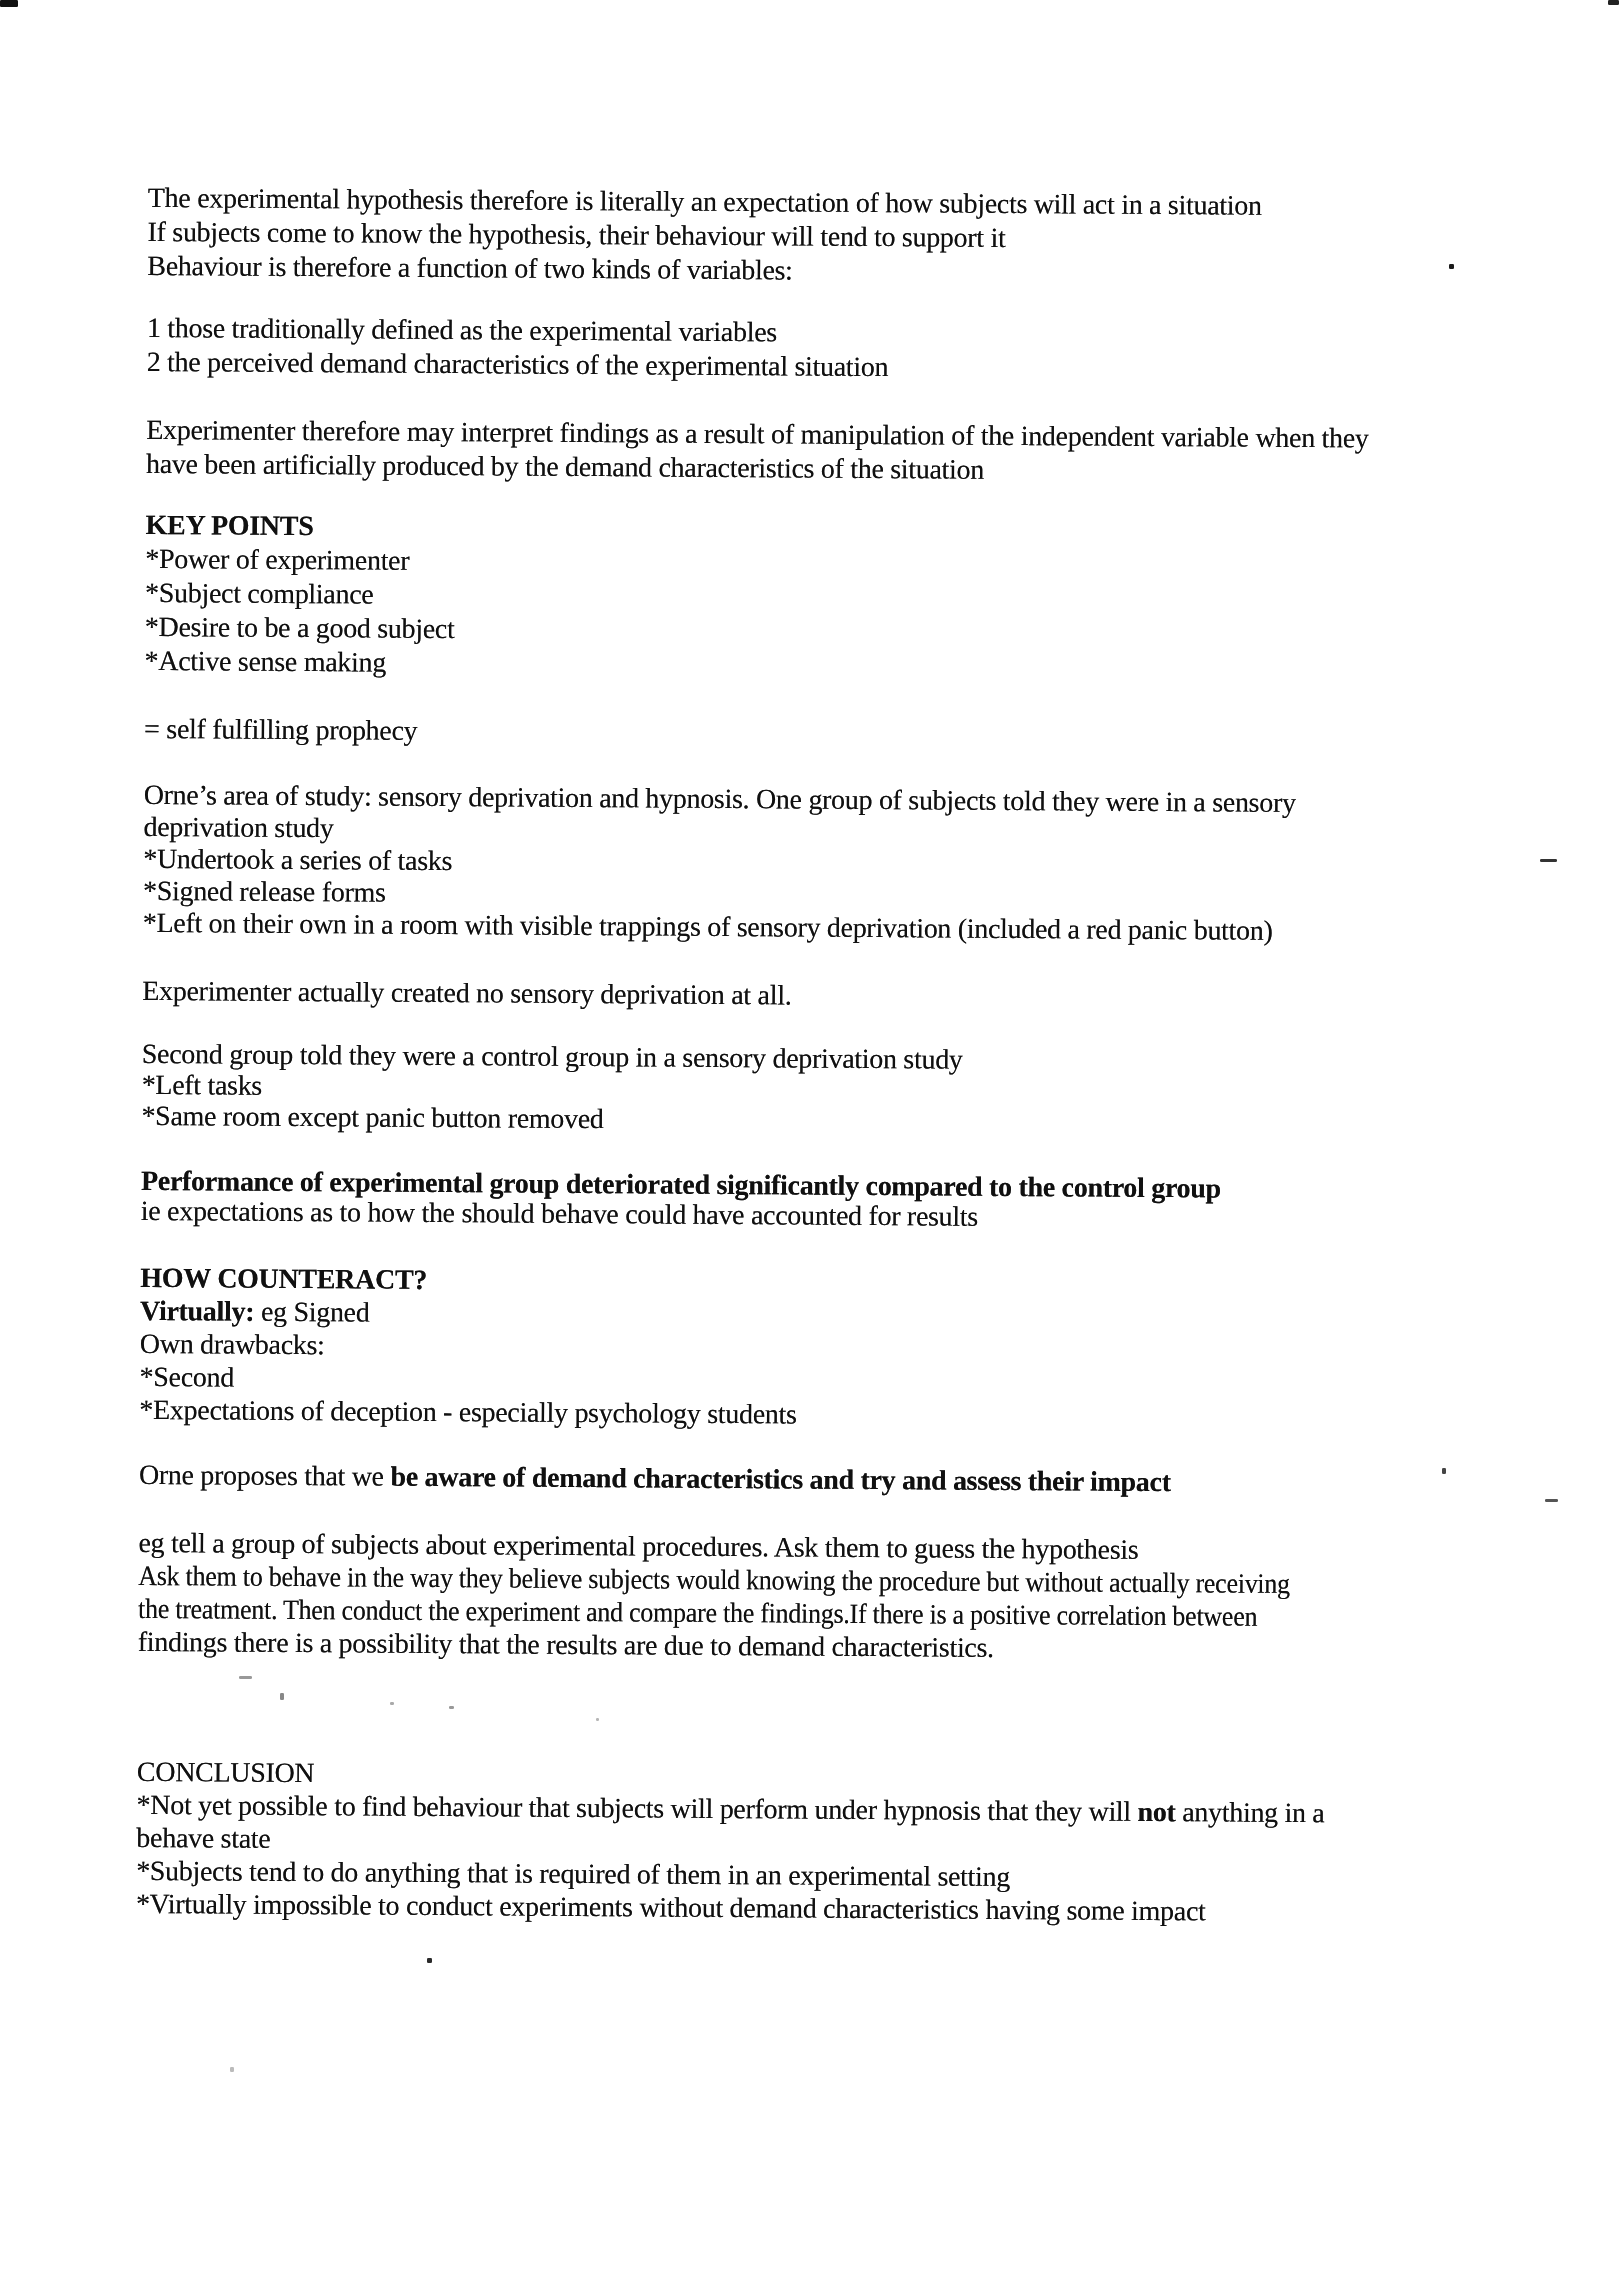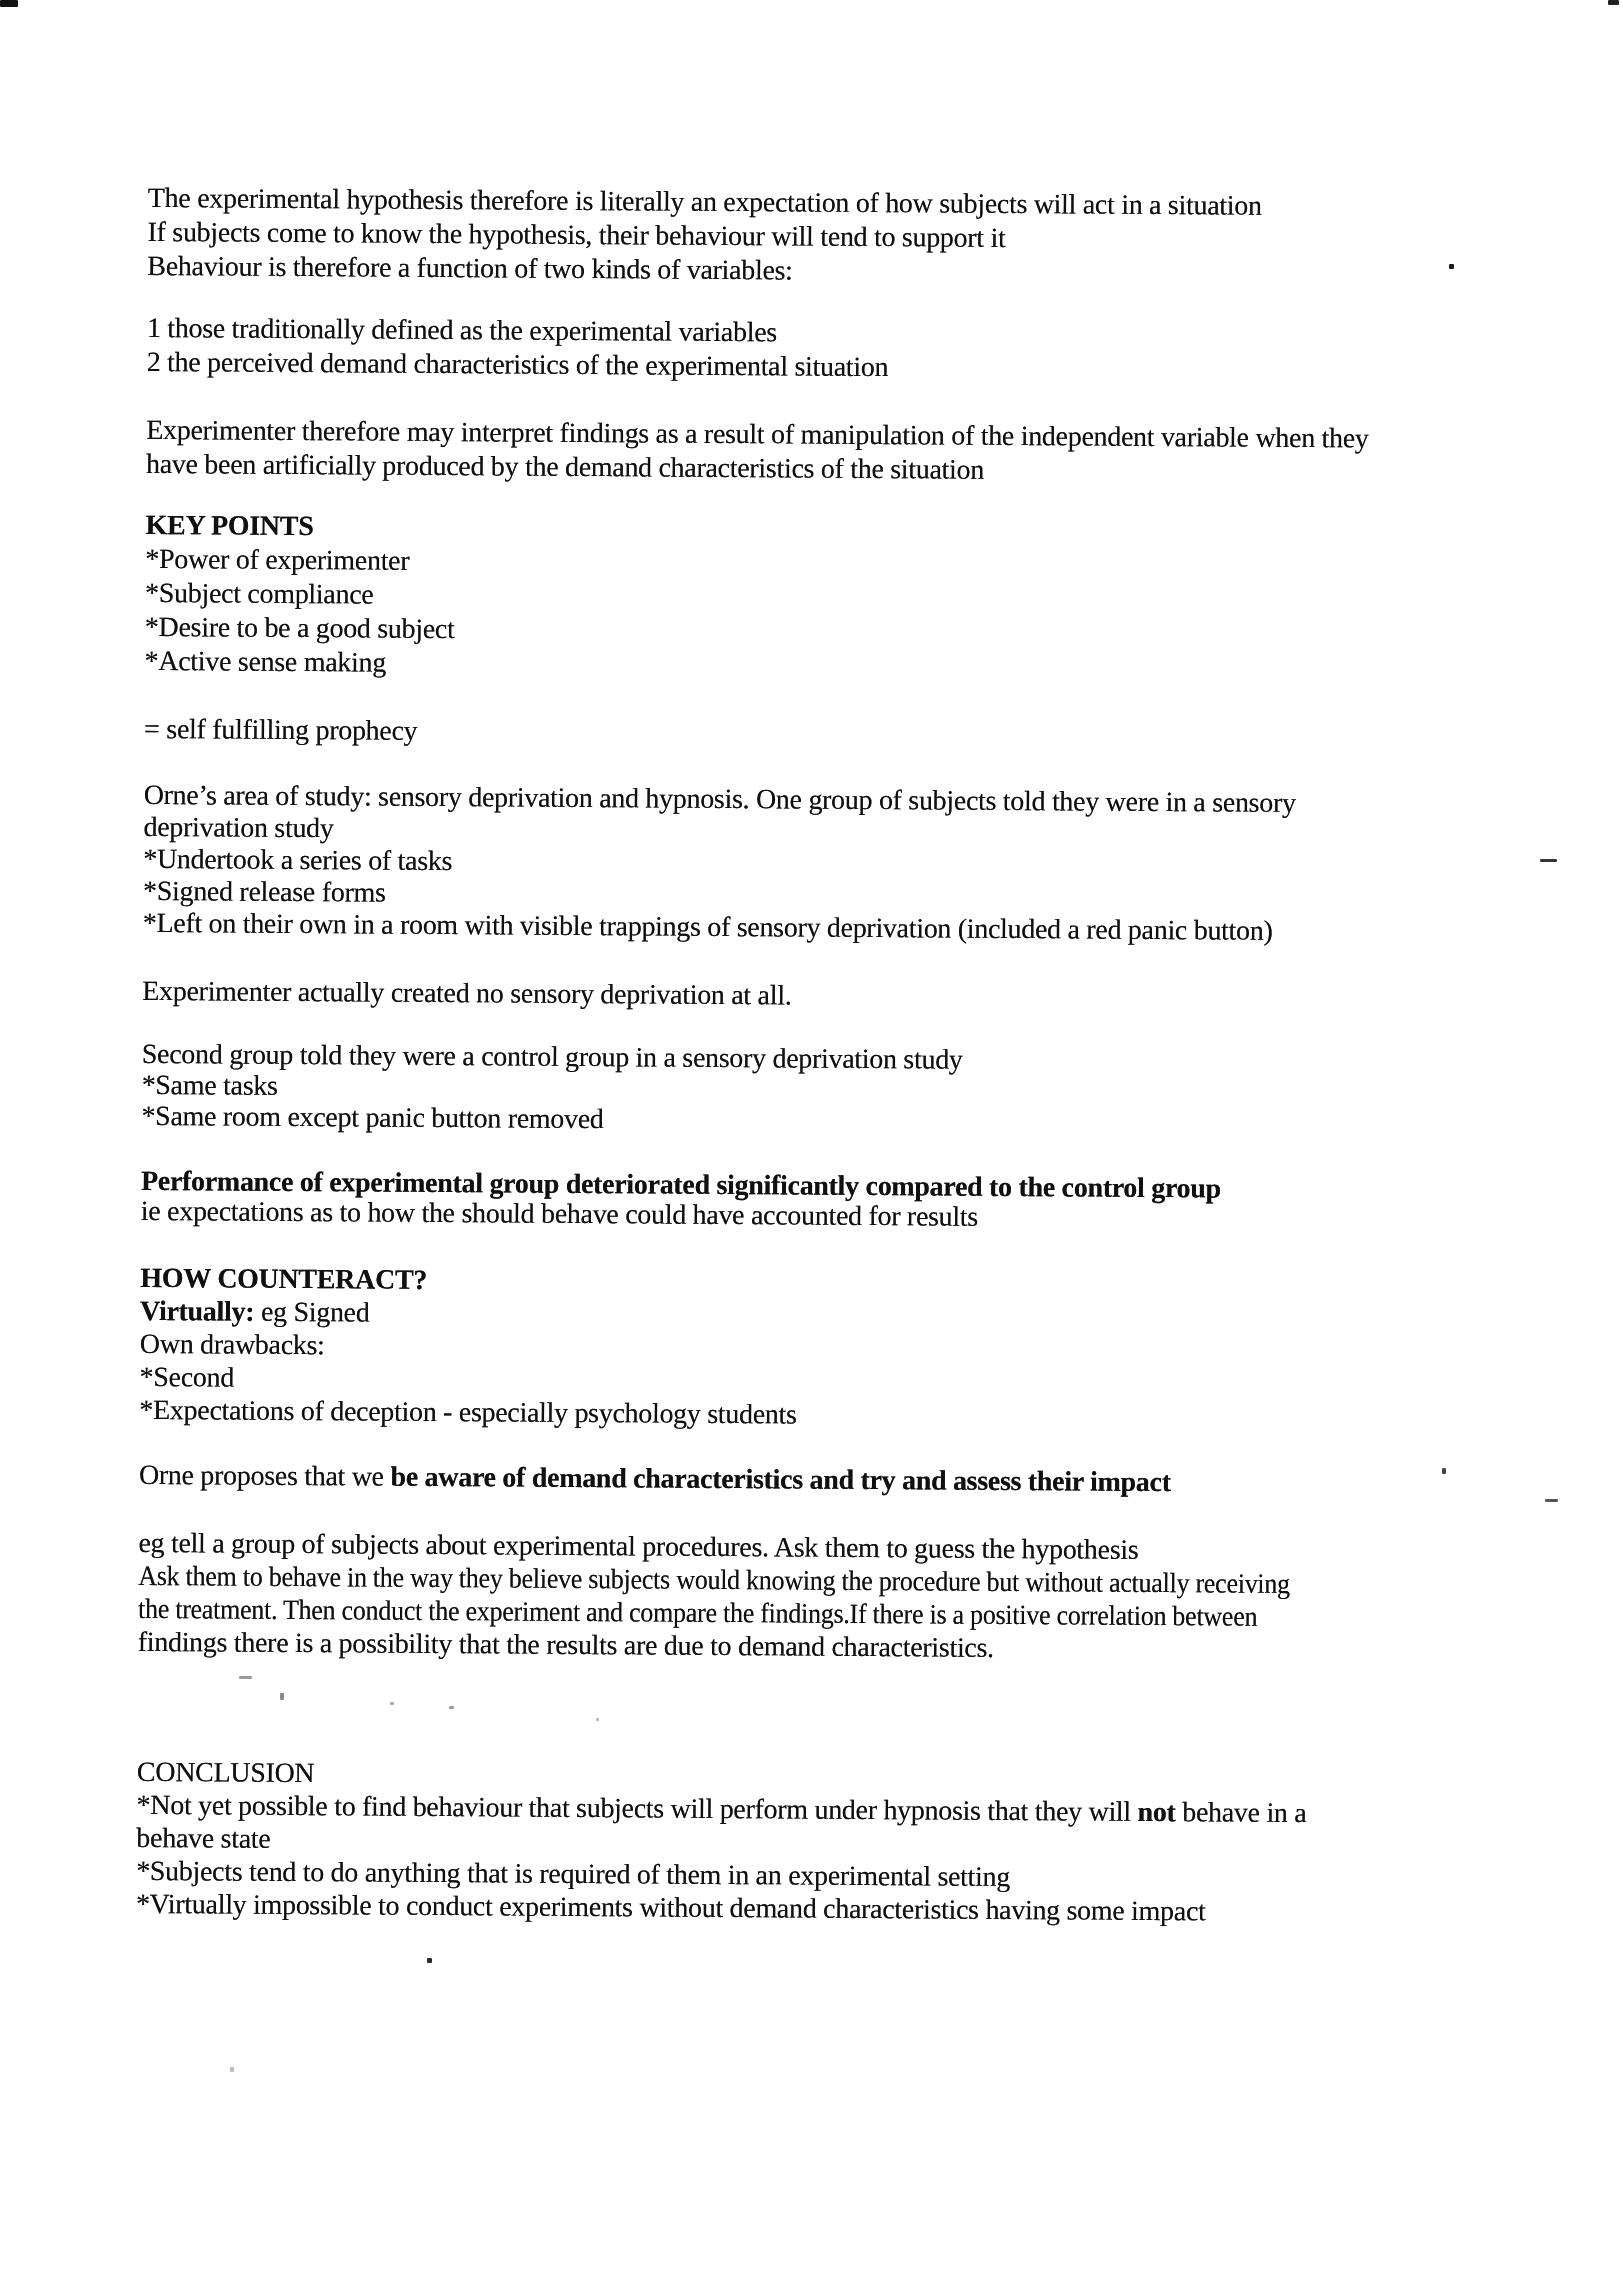--- a/index.html
+++ b/index.html
@@ -59,21 +59,21 @@
         <div class="line" style="height: 32px; line-height: 32px;"><span>deprivation study</span></div>
         <div class="line" style="height: 32px; line-height: 32px;"><span>*Undertook a series of tasks</span></div>
         <div class="line" style="height: 32px; line-height: 32px;"><span>*Signed release forms</span></div>
         <div class="line" style="height: 32px; line-height: 32px;"><span>*Left on their own in a room with visible trappings of sensory deprivation (included a red panic button)</span></div>
       </div>
       <div class="block" style="top: 793px;">
         <div class="line" style="height: 34px; line-height: 34px;"><span>Experimenter actually created no sensory deprivation at all.</span></div>
       </div>
       <div class="block" style="top: 857px;">
         <div class="line" style="height: 31px; line-height: 31px;"><span>Second group told they were a control group in a sensory deprivation study</span></div>
-        <div class="line" style="height: 31px; line-height: 31px;"><span>*Same tasks</span></div>
+        <div class="line" style="height: 31px; line-height: 31px;"><span>*Left tasks</span></div>
         <div class="line" style="height: 31px; line-height: 31px;"><span>*Same room except panic button removed</span></div>
       </div>
       <div class="block" style="top: 985px;">
         <div class="line" style="height: 30px; line-height: 30px;"><span class="b">Performance of experimental group deteriorated significantly compared to the control group</span></div>
         <div class="line" style="height: 30px; line-height: 30px;"><span>ie expectations as to how the should behave could have accounted for results</span></div>
       </div>
       <div class="block" style="top: 1080px;">
         <div class="line" style="height: 33px; line-height: 33px;"><span class="b">HOW COUNTERACT?</span></div>
         <div class="line" style="height: 33px; line-height: 33px;"><span class="b">Virtually:</span><span> eg Signed</span></div>
         <div class="line" style="height: 33px; line-height: 33px;"><span>Own drawbacks:</span></div>
@@ -84,21 +84,21 @@
         <div class="line" style="height: 34px; line-height: 34px;"><span>Orne proposes that we </span><span class="b">be aware of demand characteristics and try and assess their impact</span></div>
       </div>
       <div class="block" style="top: 1345px;">
         <div class="line" style="height: 33px; line-height: 33px;"><span>eg tell a group of subjects about experimental procedures. Ask them to guess the hypothesis</span></div>
         <div class="line cond" style="height: 33px; line-height: 33px;"><span>Ask them to behave in the way they believe subjects would knowing the procedure but without actually receiving</span></div>
         <div class="line cond" style="height: 33px; line-height: 33px;"><span>the treatment. Then conduct the experiment and compare the findings.If there is a positive correlation between</span></div>
         <div class="line" style="height: 33px; line-height: 33px;"><span>findings there is a possibility that the results are due to demand characteristics.</span></div>
       </div>
       <div class="block" style="top: 1574px;">
         <div class="line" style="height: 33px; line-height: 33px;"><span>CONCLUSION</span></div>
-        <div class="line" style="height: 33px; line-height: 33px;"><span>*Not yet possible to find behaviour that subjects will perform under hypnosis that they will </span><span class="b">not</span><span> behave in a</span></div>
+        <div class="line" style="height: 33px; line-height: 33px;"><span>*Not yet possible to find behaviour that subjects will perform under hypnosis that they will </span><span class="b">not</span><span> anything in a</span></div>
         <div class="line" style="height: 33px; line-height: 33px;"><span>behave state</span></div>
         <div class="line" style="height: 33px; line-height: 33px;"><span>*Subjects tend to do anything that is required of them in an experimental setting</span></div>
         <div class="line" style="height: 33px; line-height: 33px;"><span>*Virtually impossible to conduct experiments without demand characteristics having some impact</span></div>
       </div>
     </div>
 <div class="speck" style="left: 0px; top: 0px; width: 17.7px; height: 7.2px; background: rgb(17, 17, 17);"></div>
     <div class="speck" style="left: 1608px; top: 0px; width: 10.5px; height: 4.6px; background: rgb(34, 34, 34);"></div>
     <div class="speck" style="left: 1449px; top: 264px; width: 5.2px; height: 5.2px; background: rgb(26, 26, 26);"></div>
     <div class="speck" style="left: 1540px; top: 859px; width: 17px; height: 3.3px; background: rgb(51, 51, 51);"></div>
     <div class="speck" style="left: 1442px; top: 1468px; width: 3.9px; height: 5.9px; background: rgb(68, 68, 68);"></div>

